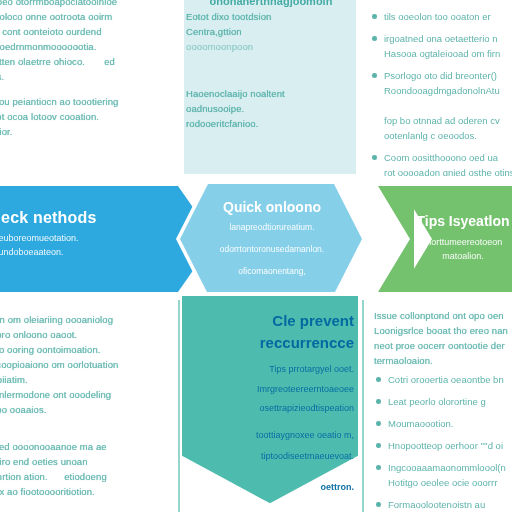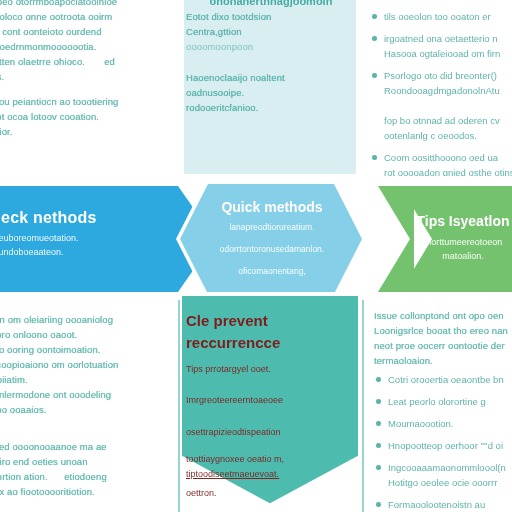--- a/index.html
+++ b/index.html
@@ -130,21 +130,21 @@
 
   .banner-right{
     position:absolute;left:398px;top:212px;width:130px;color:#ffffff;
     text-align:center;
   }
   .banner-right .btitle{font-size:14px;font-weight:bold;line-height:19px;}
   .banner-right .bsub{font-size:9px;line-height:14px;margin-top:4px;opacity:.95;}
 
   .ribbon-text{
     position:absolute;left:186px;top:310px;width:168px;
-    text-align:left;color:#7f1d1d;
+    text-align:right;color:#0369a1;
   }
   .ribbon-text .btitle{font-size:15px;font-weight:bold;line-height:22px;}
   .ribbon-text .bsub{font-size:9px;line-height:15px;margin-top:8px;opacity:.95;}
 
   .clipped{overflow:hidden;}
 </style>
 </head>
 <body>
 
 <div id="page">
@@ -169,21 +169,21 @@
     <div class="bodytext blurred" style="margin-top:10px;">ns ou peiantiocn ao toootiering</div>
     <div class="bodytext blurred">ip ot ocoa lotoov cooation.</div>
     <div class="bodytext blurred">ontior.</div>
   </div>
 
   <div class="txt tm clipped" style="height:176px;">
     <div class="heading-dark">ononanertnnagjoomoin</div>
     <div class="bodytext blurred">Eotot dixo tootdsion</div>
     <div class="bodytext blurred">Centra,gttion</div>
     <div class="bodytext blurred" style="opacity:.4;">oooomoonpoon</div>
-    <div class="bodytext blurred" style="margin-top:16px;">Haoenoclaaijo noaltent</div>
+    <div class="bodytext blurred" style="margin-top:32px;">Haoenoclaaijo noaltent</div>
     <div class="bodytext blurred">oadnusooipe.</div>
     <div class="bodytext blurred">rodooeritcfanioo.</div>
   </div>
 
   <div class="txt tr clipped" style="height:182px;">
     <div class="heading-dark" style="opacity:.45;">&nbsp;</div>
     <ul class="bullets">
       <li>
         <span>tils ooeolon too ooaton er</span>
       </li>
@@ -215,43 +215,43 @@
     </div>
   </div>
 
   <div class="banner-left">
     <div class="btitle">check nethods</div>
     <div class="bsub">iusdeuboreomueotation.</div>
     <div class="bsub" style="margin-top:0;">Dedundoboeaateon.</div>
   </div>
 
   <div class="hex-text">
-    <div class="btitle">Quick methods</div>
+    <div class="btitle">Quick onloono</div>
     <div class="bsub">lanapreodtiorureatium.</div>
     <div class="bsub" style="margin-top:8px;">odorrtontoronusedamanlon.</div>
     <div class="bsub" style="margin-top:8px;">oficomaonentang,</div>
   </div>
 
   <div class="banner-right">
     <div class="btitle">Tips Isyeatlon</div>
     <div class="bsub">Inorttumeereotoeon</div>
     <div class="bsub" style="margin-top:0;">matoalion.</div>
   </div>
 
   <div class="ribbon-cap"></div>
   <div class="ribbon"></div>
   <div class="ribbon-text">
     <div class="btitle">Cle prevent</div>
     <div class="btitle">reccurrencce</div>
     <div class="bsub">Tips prrotargyel ooet.</div>
-    <div class="bsub" style="margin-top:16px;">Imrgreoteereerntoaeoee</div>
-    <div class="bsub" style="margin-top:17px;">osettrapizieodtispeation</div>
+    <div class="bsub" style="margin-top:5px;">Imrgreoteereerntoaeoee</div>
+    <div class="bsub" style="margin-top:4px;">osettrapizieodtispeation</div>
     <div class="bsub" style="margin-top:12px;">toottiaygnoxee oeatio m,</div>
-    <div class="bsub" style="margin-top:0;text-decoration:underline;">tiptoodiseetmaeuevoat.</div>
-    <div class="bsub" style="margin-top:4px;">oettron.</div>
+    <div class="bsub" style="margin-top:6px;">tiptoodiseetmaeuevoat.</div>
+    <div class="bsub" style="margin-top:16px;font-weight:bold;">oettron.</div>
   </div>
 
   <div class="txt bl clipped" style="height:200px;">
     <div class="bodytext blurred">u on om oleiariing oooaniolog</div>
     <div class="bodytext blurred">vooro onloono oaoot.</div>
     <div class="bodytext blurred">looo ooring oontoimoation.</div>
     <div class="bodytext blurred">ie coopioaiono om oorlotuation</div>
     <div class="bodytext blurred">onoiiatim.</div>
     <div class="bodytext blurred">ioanlermodone ont ooodeling</div>
     <div class="bodytext blurred">a loo ooaaios.</div>

